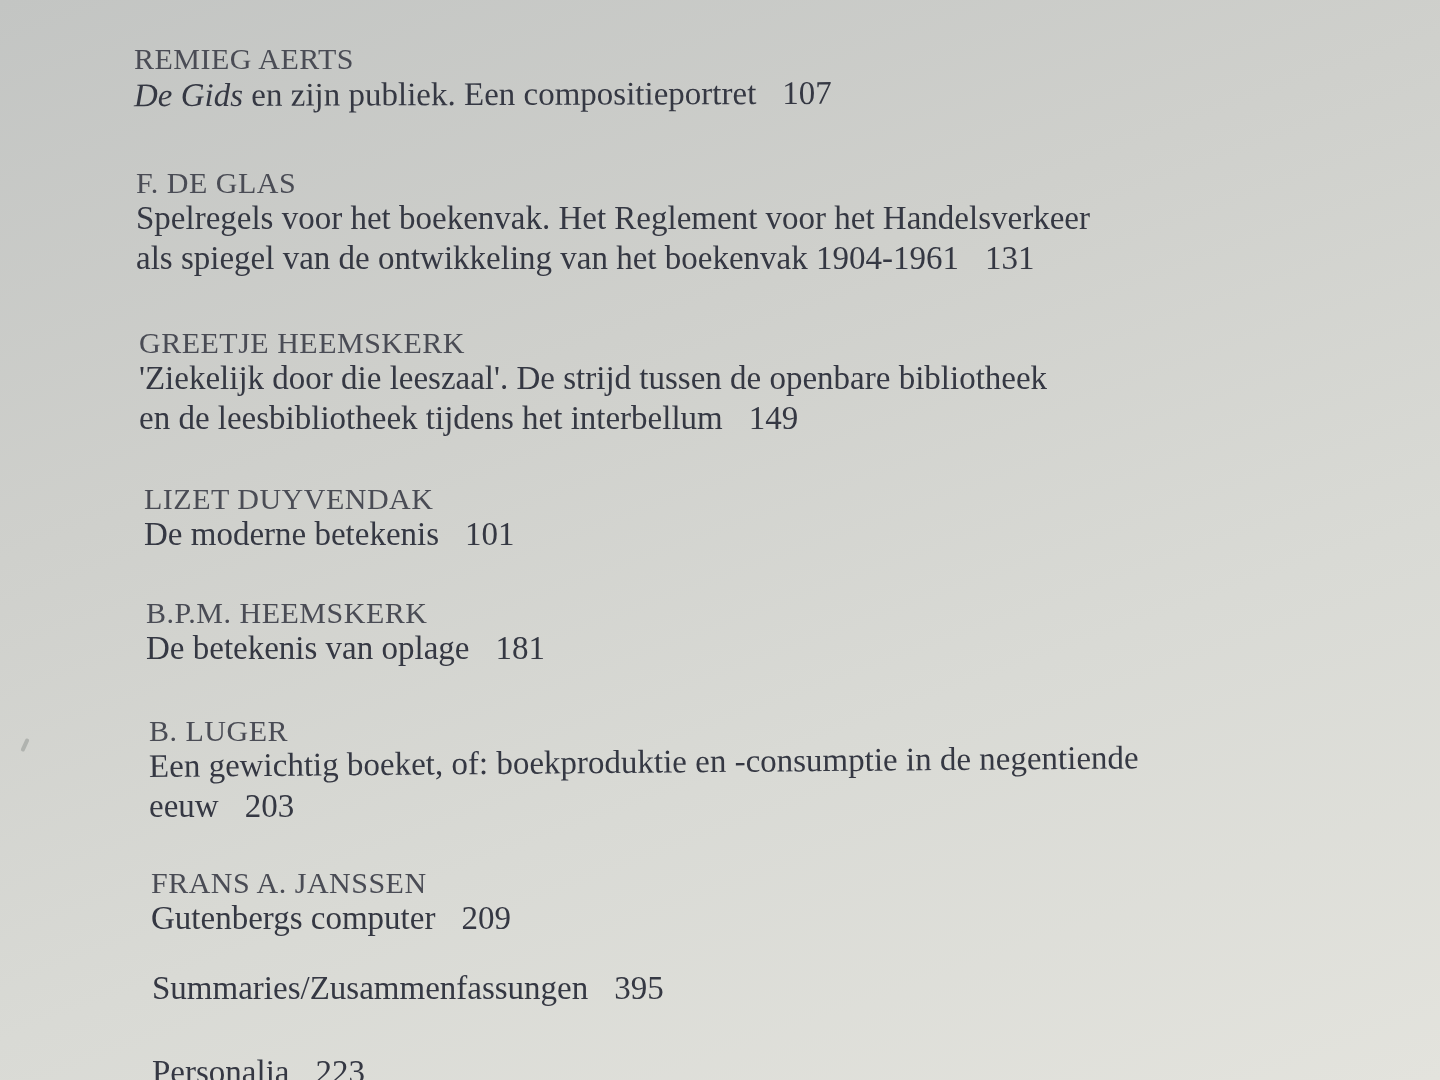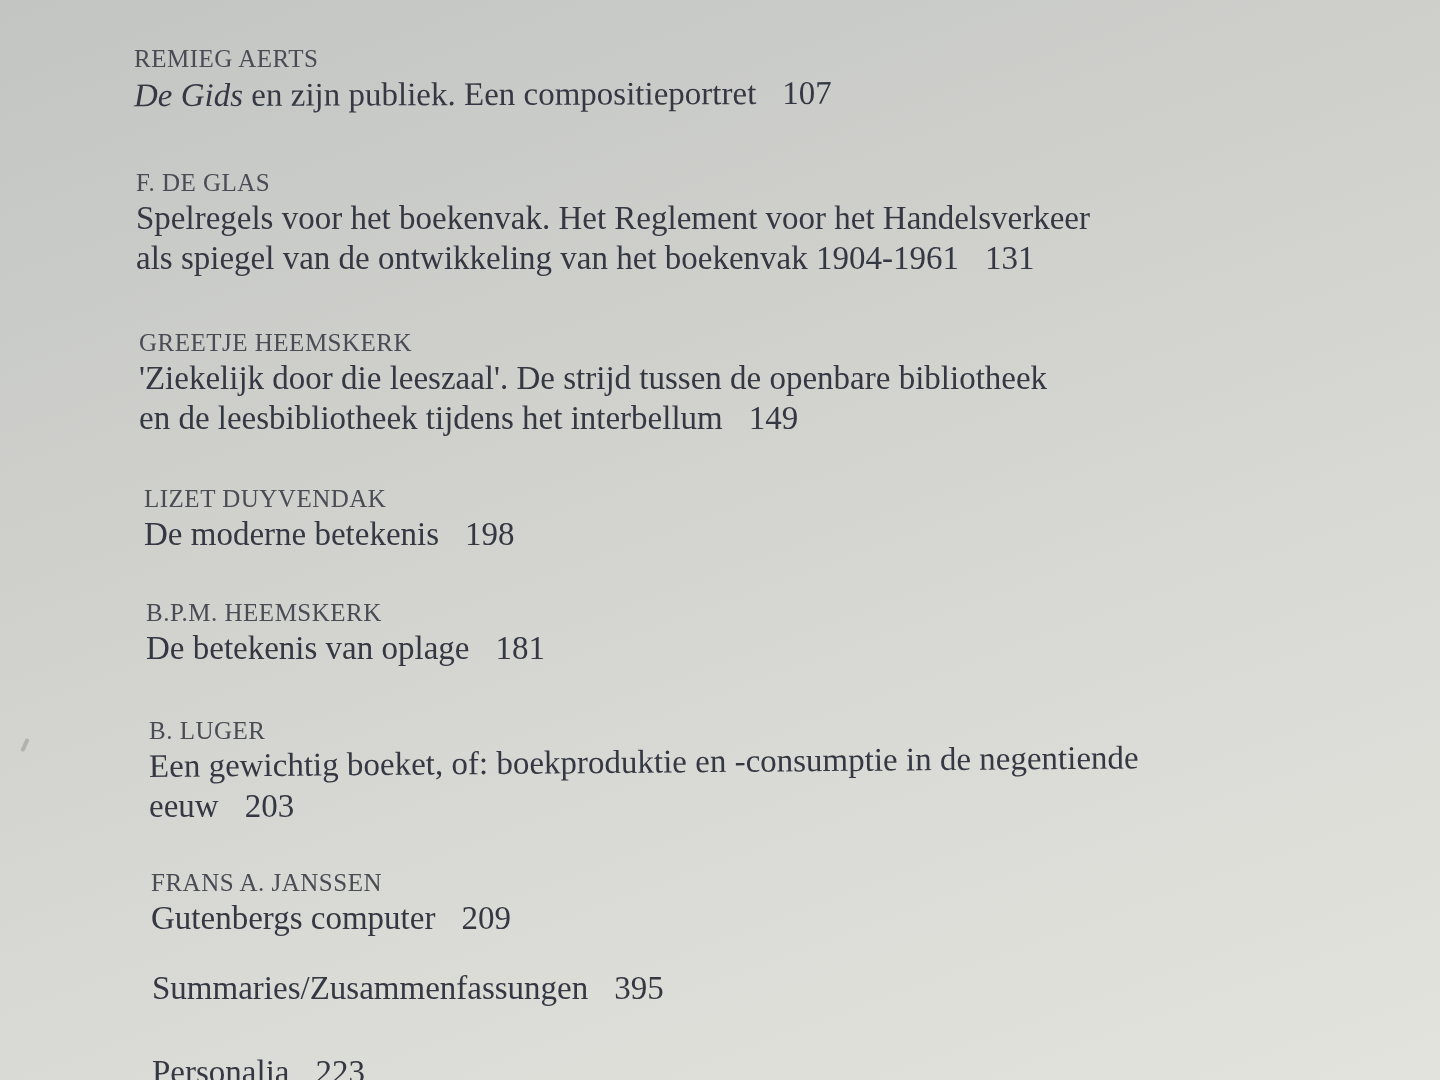--- a/index.html
+++ b/index.html
@@ -17,21 +17,21 @@
     }
     .page {
       position: absolute;
       inset: 0;
     }
     .entry {
       position: absolute;
     }
     .author {
       display: block;
-      font-size: 25px;
+      font-size: 30px;
       letter-spacing: 0.5px;
       line-height: 30px;
       color: #4a4c55;
       white-space: nowrap;
     }
     .title {
       display: block;
       font-size: 33px;
       line-height: 40px;
       color: #353843;
@@ -80,21 +80,21 @@
     <span class="author">GREETJE HEEMSKERK</span>
     <span class="title">'Ziekelijk door die leeszaal'. De strijd tussen de openbare bibliotheek</span>
     <span class="title">
       <span>en de leesbibliotheek tijdens het interbellum</span><span class="pg">149</span>
     </span>
   </div>
 
   <div class="entry" style="left:144px; top:484px;">
     <span class="author">LIZET DUYVENDAK</span>
     <span class="title">
-      <span>De moderne betekenis</span><span class="pg">198</span>
+      <span>De moderne betekenis</span><span class="pg">101</span>
     </span>
   </div>
 
   <div class="entry" style="left:146px; top:598px;">
     <span class="author">B.P.M. HEEMSKERK</span>
     <span class="title">
       <span>De betekenis van oplage</span><span class="pg">181</span>
     </span>
   </div>
 

